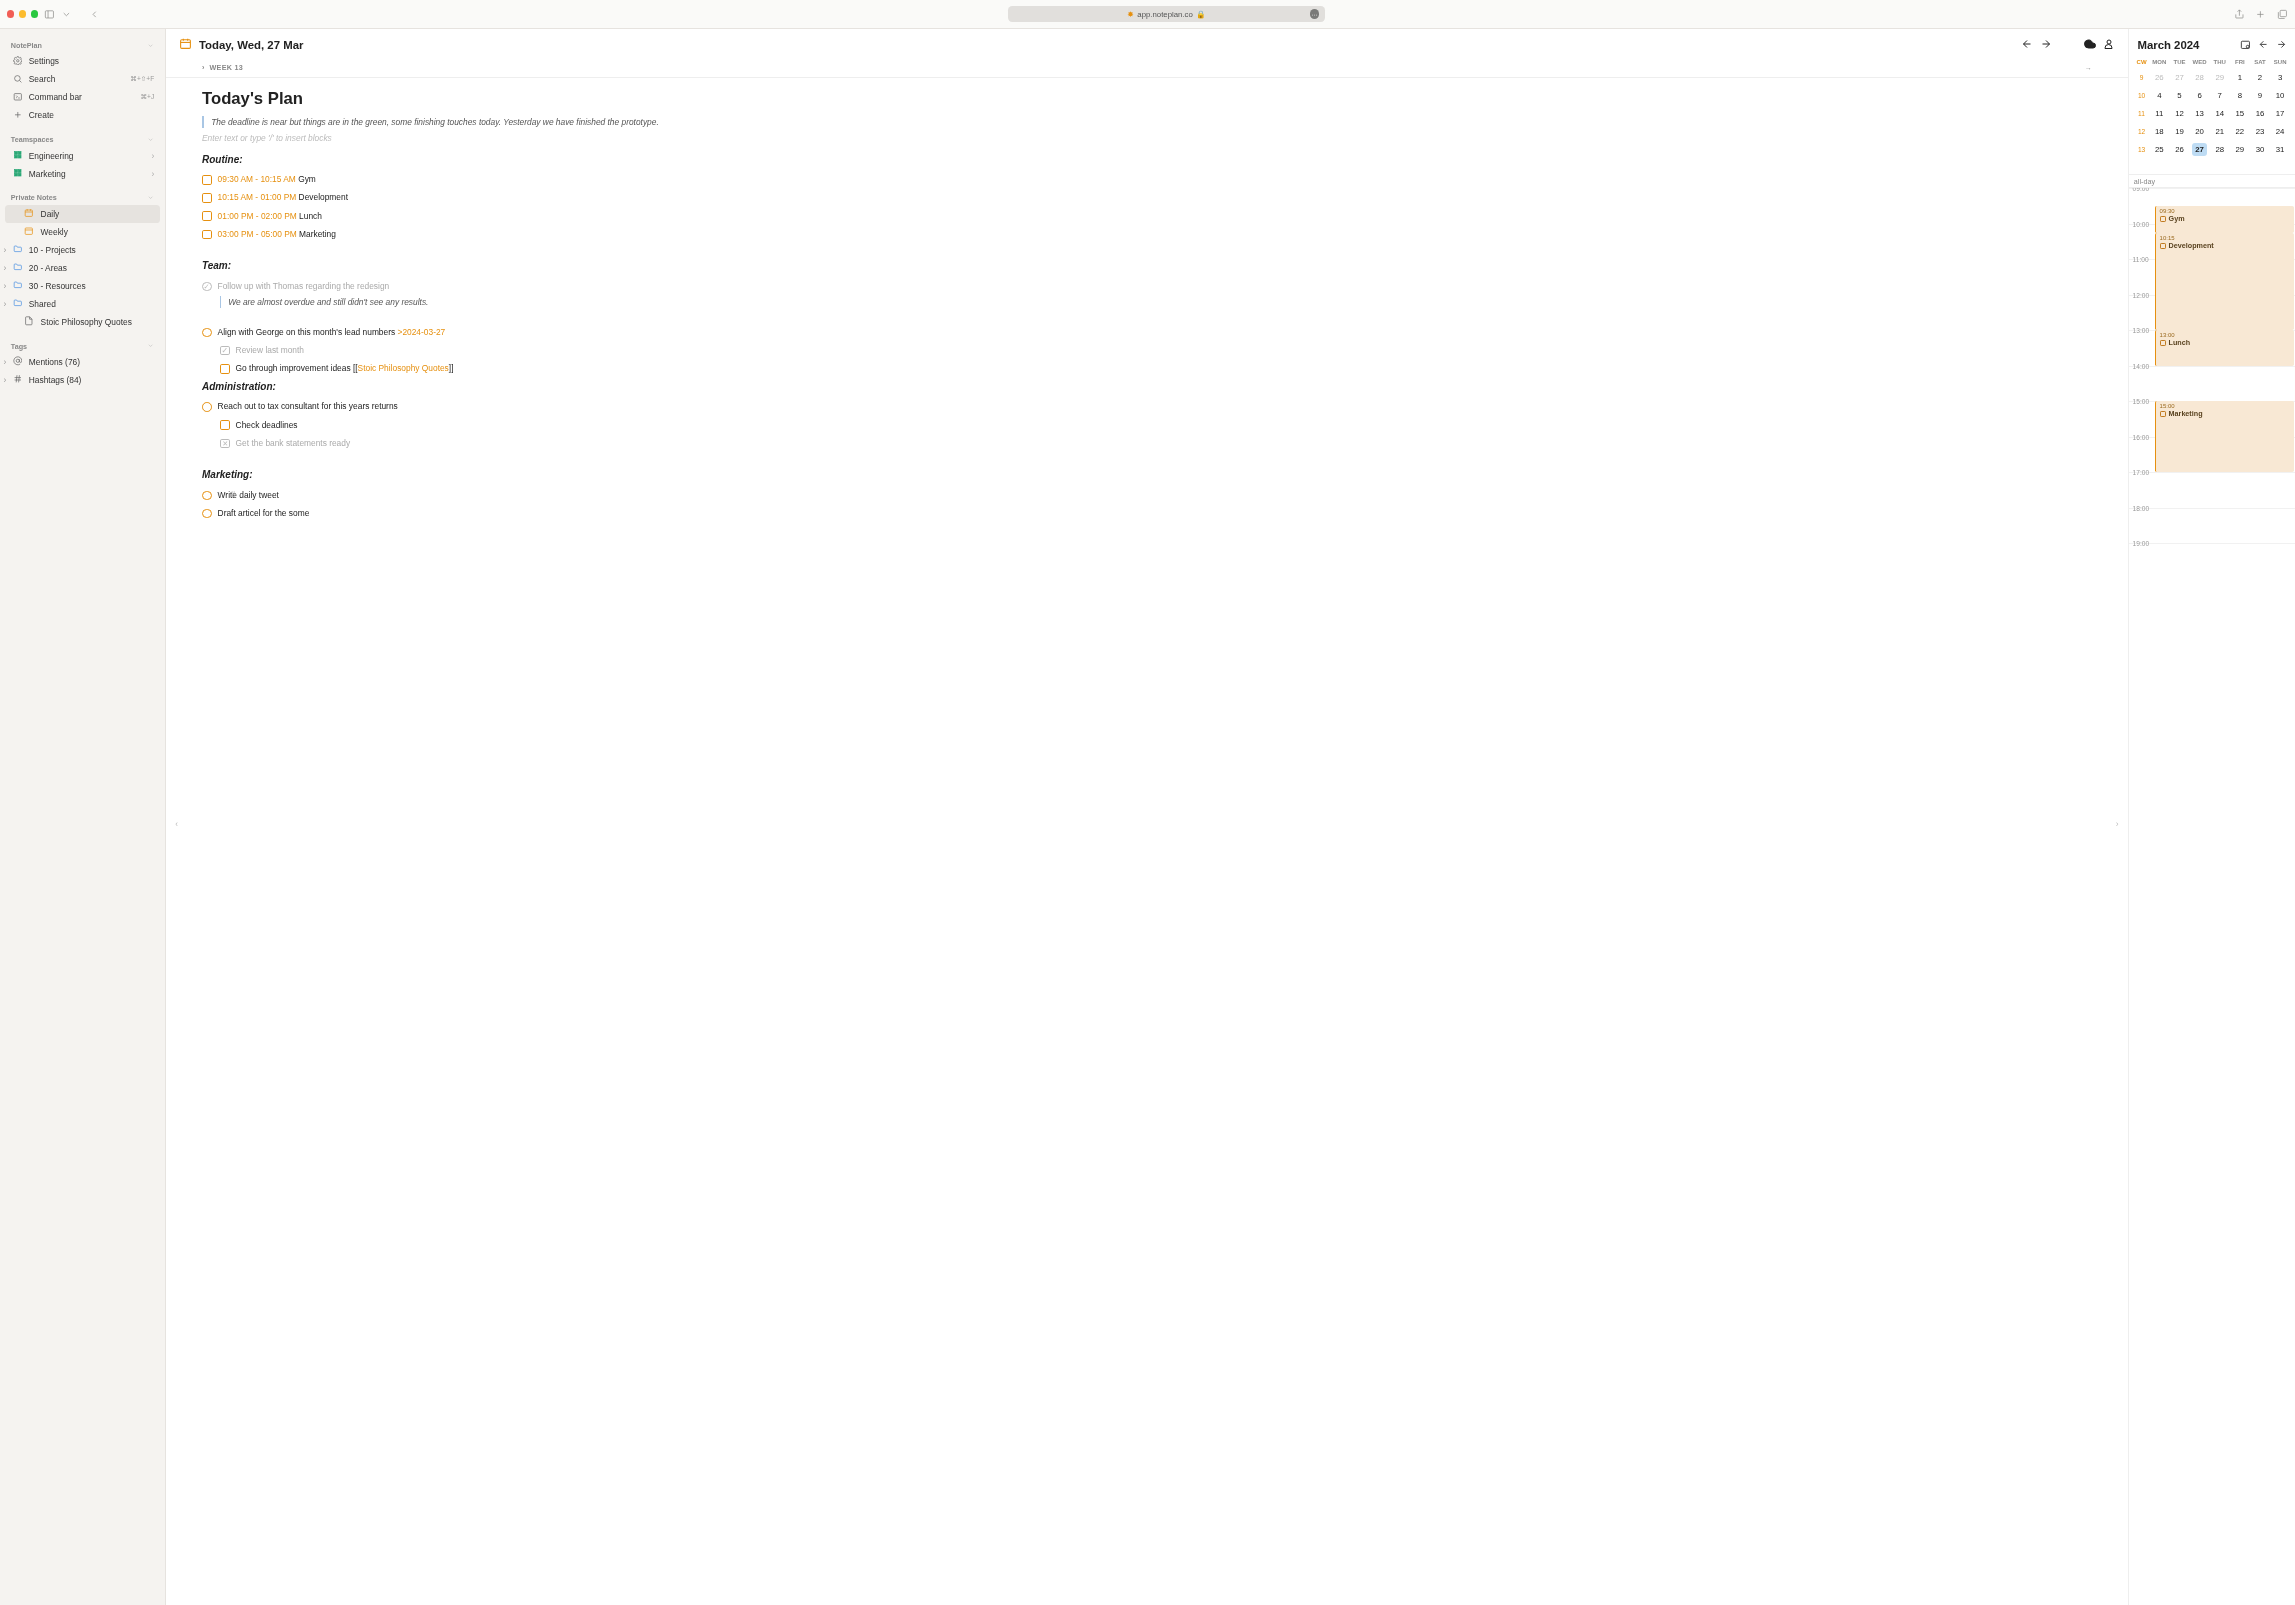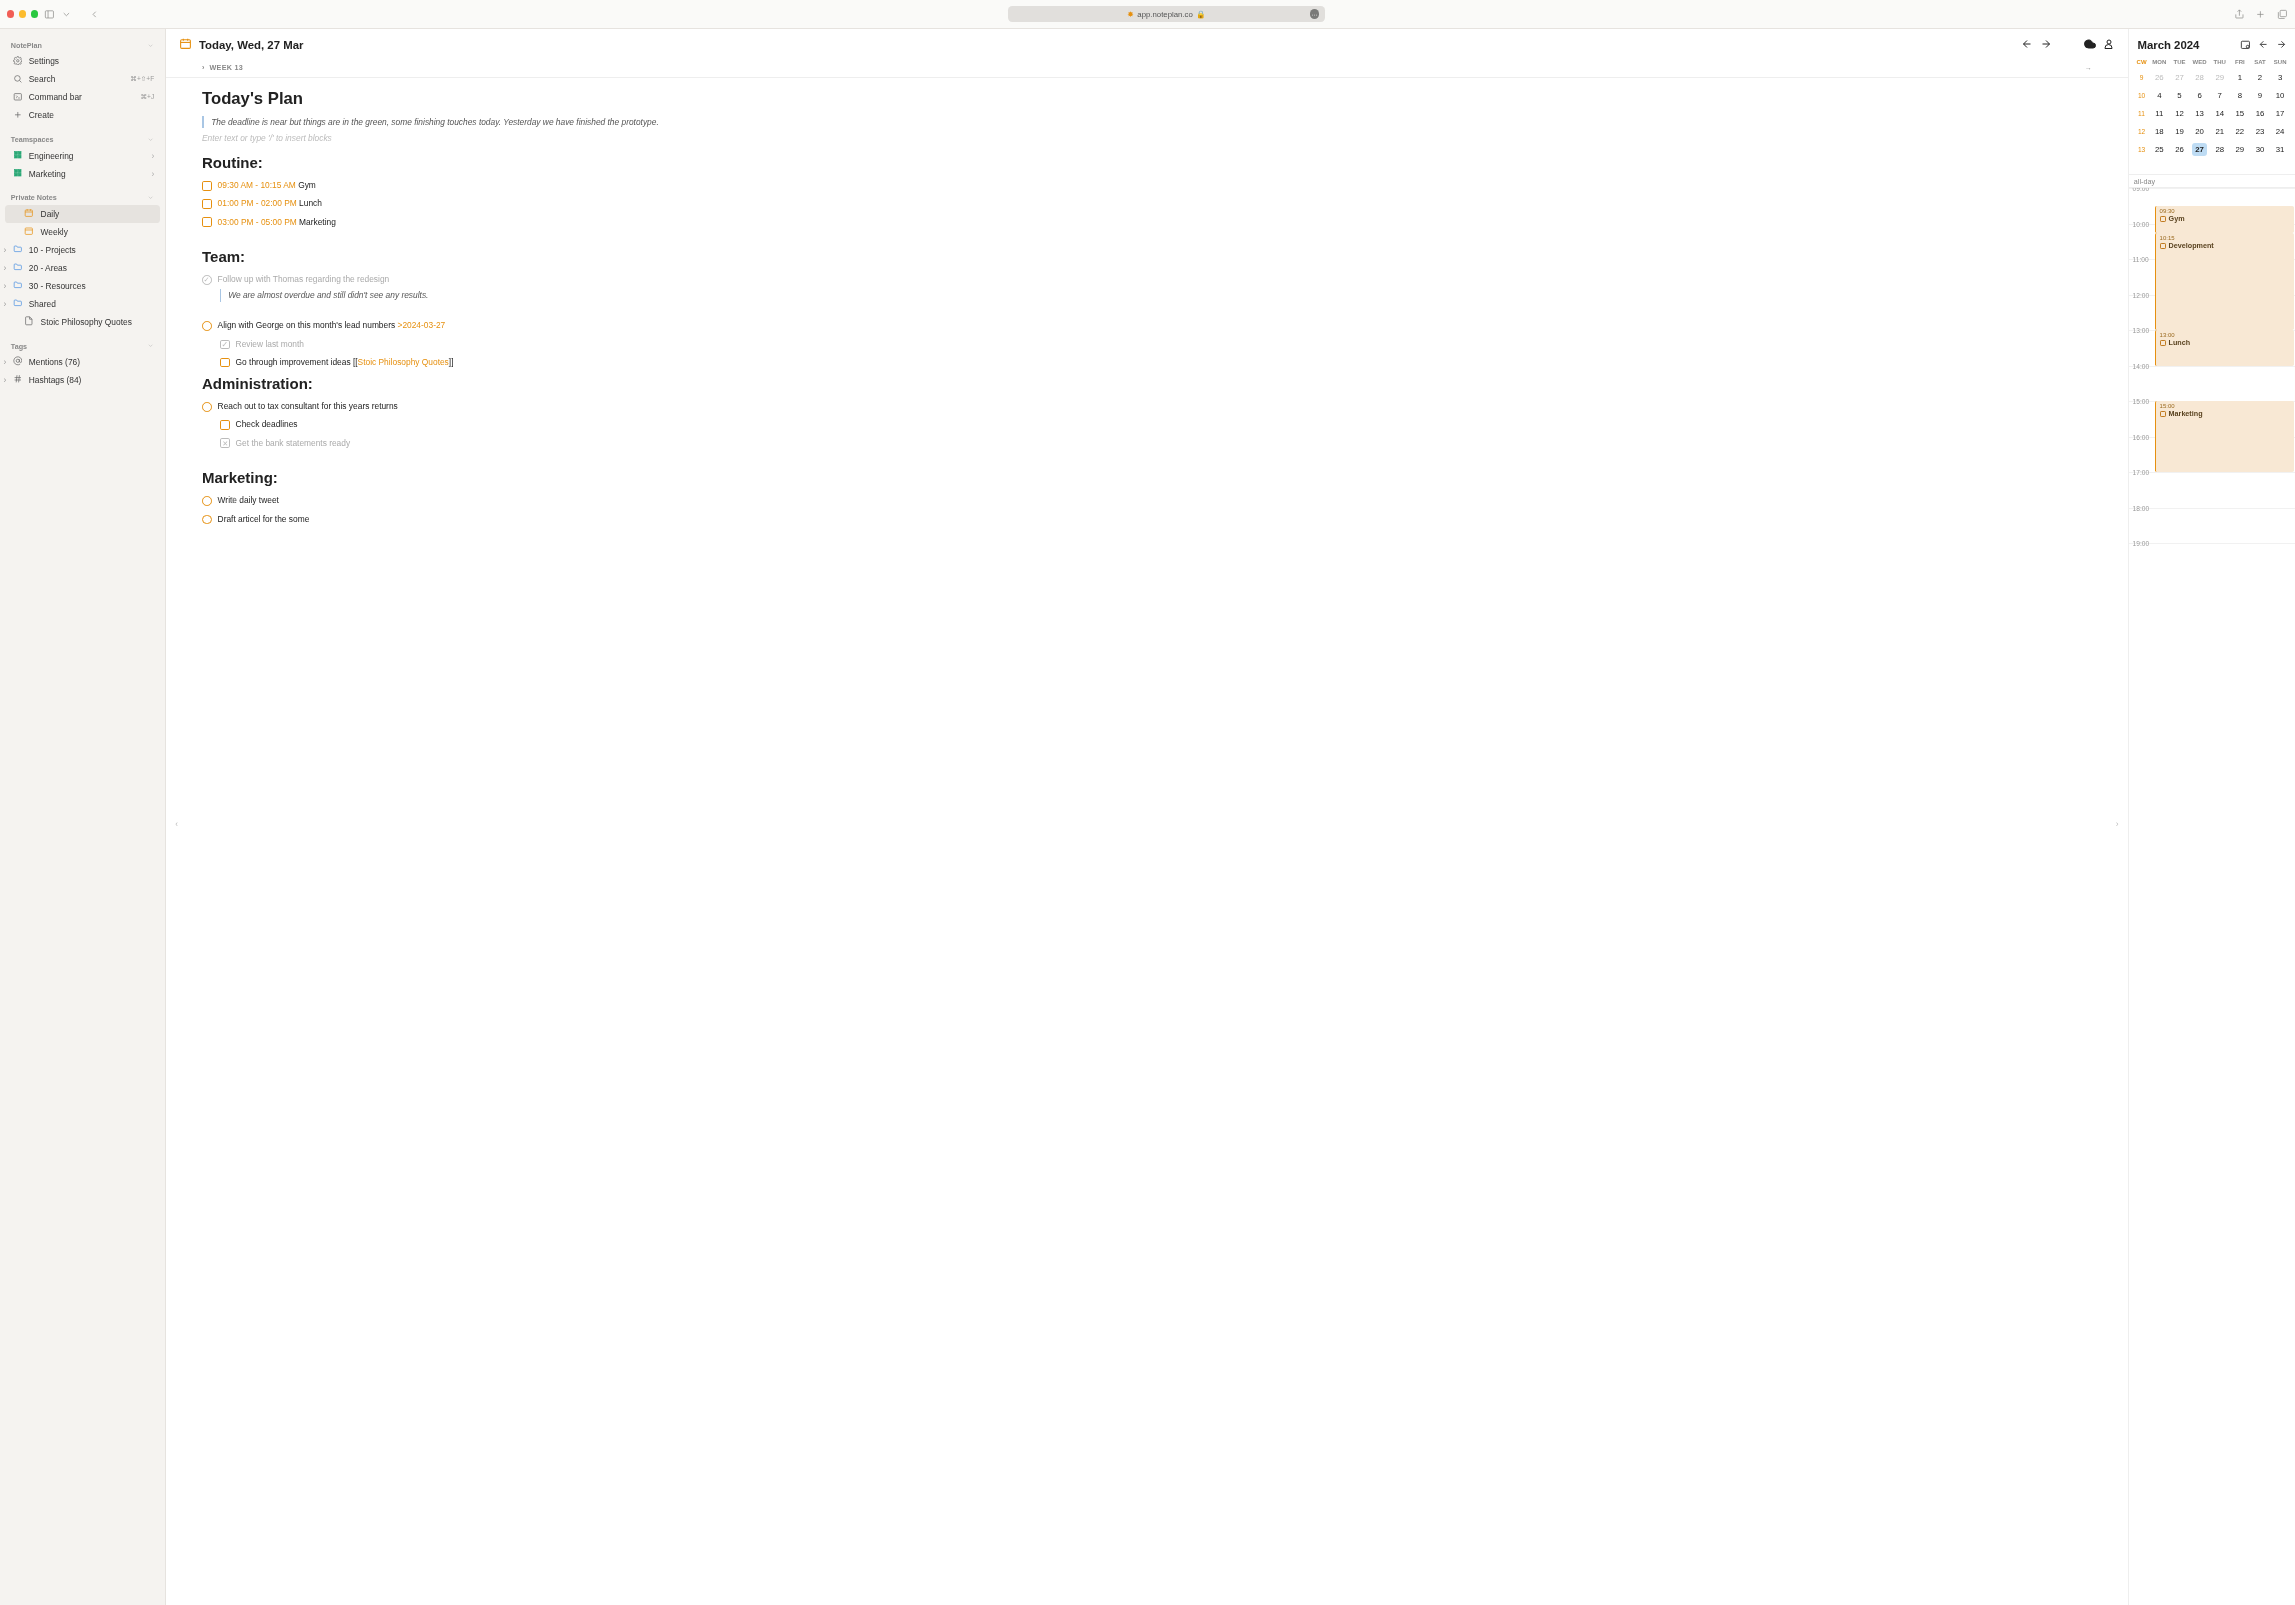--- a/index.html
+++ b/index.html
@@ -50,21 +50,21 @@
 
   .week-row { display:flex; align-items:center; padding:4.8px 36px; font-size:7.2px; font-weight:700; color:#888; letter-spacing:0.3px; border-bottom:0.6px solid #eee; }
   .week-row .lab { margin-left:4.8px; }
   .week-row .arr { margin-left:auto; }
 
   .note-scroll { flex:1; overflow-y:auto; padding: 10.8px 36px 36px; position:relative; }
   .page-title { font-size:16.7px; font-weight:800; margin-bottom:7.2px; }
   .quote { border-left:2.4px solid #a9c6e4; padding-left:7.2px; font-style:italic; color:#555; margin-bottom:4.8px; line-height:1.45; }
   .quote.small { border-left:1.8px solid #a9c6e4; margin-left:18px; }
   .placeholder { color:#bbb; font-style:italic; margin-bottom:2px; }
-  .sect-head { font-size:15px; font-weight:700; margin:10.8px 0 6px; }
+  .sect-head { font-size:10px; font-weight:700; margin:10.8px 0 6px;font-style:italic; }
   .task { display:flex; align-items:flex-start; gap:6px; padding:2.4px 0; line-height:1.6; }
   .task.indent { padding-left:18px; }
   .task .box { width:9.6px; height:9.6px; border:1.2px solid #e6900f; border-radius:1.8px; flex-shrink:0; margin-top:1.8px; }
   .task .circle { width:9.6px; height:9.6px; border:1.2px solid #e6900f; border-radius:50%; flex-shrink:0; margin-top:1.8px; }
   .task .check-done { width:9.6px; height:9.6px; border:1.2px solid #bbb; border-radius:1.8px; flex-shrink:0; margin-top:1.8px; position:relative; }
   .task .check-done::after { content:"✓"; position:absolute; left:0.6px; top:-1.8px; font-size:7.8px; color:#bbb; }
   .task .circle-done { width:9.6px; height:9.6px; border:1.2px solid #bbb; border-radius:50%; flex-shrink:0; margin-top:1.8px; position:relative; }
   .task .circle-done::after { content:"✓"; position:absolute; left:0.6px; top:-1.8px; font-size:7.2px; color:#bbb; }
   .task .cancel { width:9.6px; height:9.6px; border:1.2px solid #bbb; border-radius:1.8px; flex-shrink:0; margin-top:1.8px; position:relative; }
   .task .cancel::after { content:"✕"; position:absolute; left:1.2px; top:-1.2px; font-size:7.2px; color:#bbb; }
@@ -366,20 +366,24 @@
       <div class="placeholder">Enter text or type '/' to insert blocks</div>
 
       <div class="sect-head">Routine:</div>
       <div id="routine">
           <div class="task">
             <span class="box"></span>
             <span class="txt"><span class="time-rng">09:30 AM - 10:15 AM</span> Gym</span>
           </div>
           <div class="task">
             <span class="box"></span>
+            <span class="txt"><span class="time-rng">10:15 AM - 01:00 PM</span> Development</span>
+          </div>
+          <div class="task">
+            <span class="box"></span>
             <span class="txt"><span class="time-rng">01:00 PM - 02:00 PM</span> Lunch</span>
           </div>
           <div class="task">
             <span class="box"></span>
             <span class="txt"><span class="time-rng">03:00 PM - 05:00 PM</span> Marketing</span>
           </div>
         </div>
 
       <div class="sect-head" style="margin-top:16.7px">Team:</div>
       <div class="task done">

